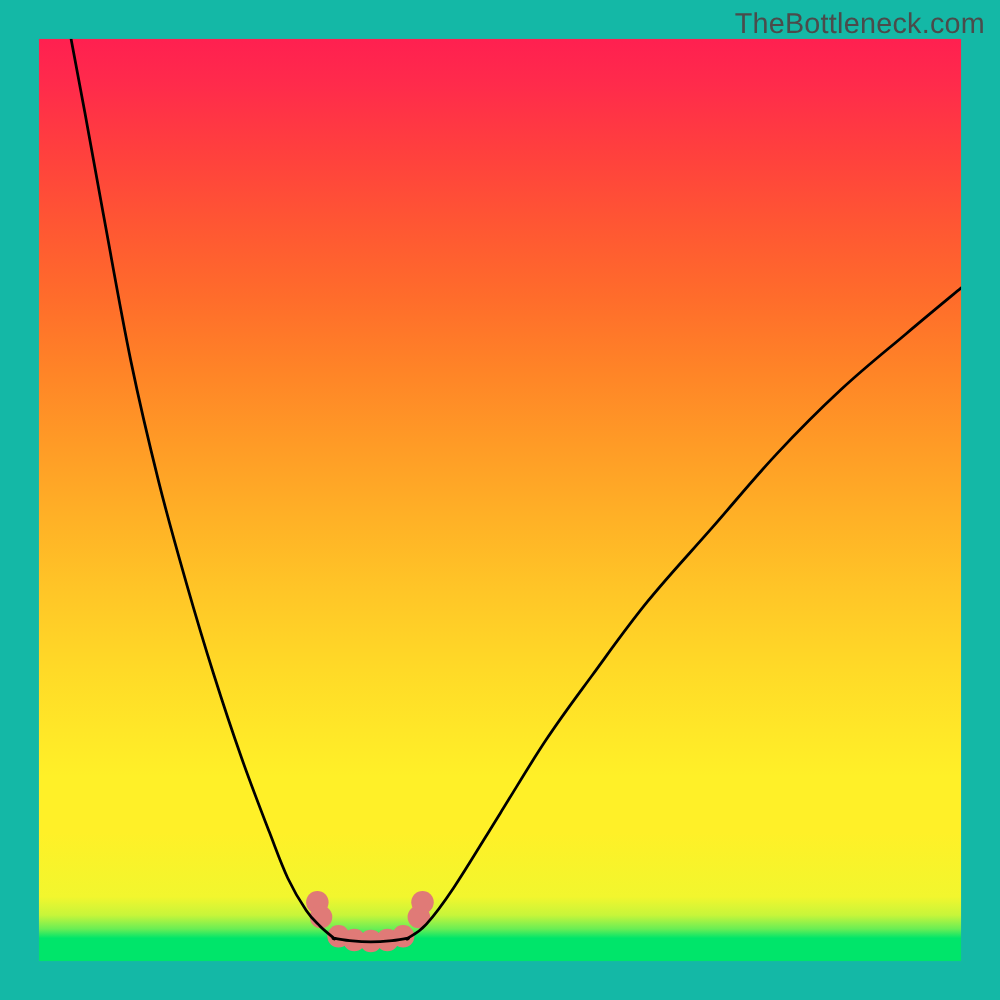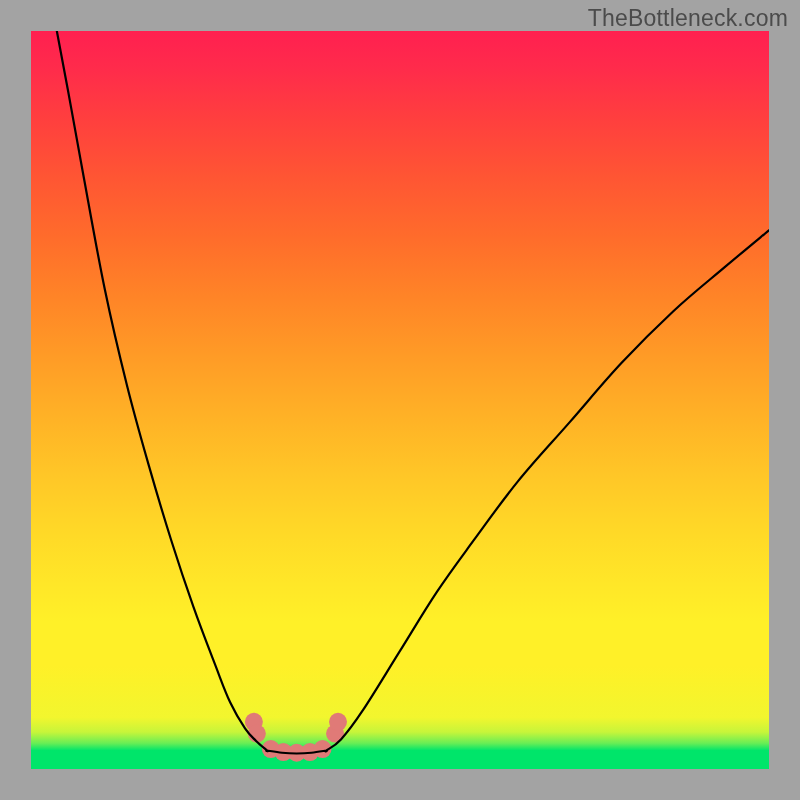--- a/index.html
+++ b/index.html
@@ -7,21 +7,21 @@
     padding: 0;
     width: 800px;
     height: 800px;
     overflow: hidden;
     background: #000;
     font-family: Arial, Helvetica, sans-serif;
   }
   .frame {
     position: absolute;
     inset: 0;
-    background: #a3a3a3;
+    background: #14b8a6;
   }
   .plot {
     position: absolute;
     left: 31px;
     top: 31px;
     width: 738px;
     height: 738px;
     overflow: hidden;
   }
   .gradient {

